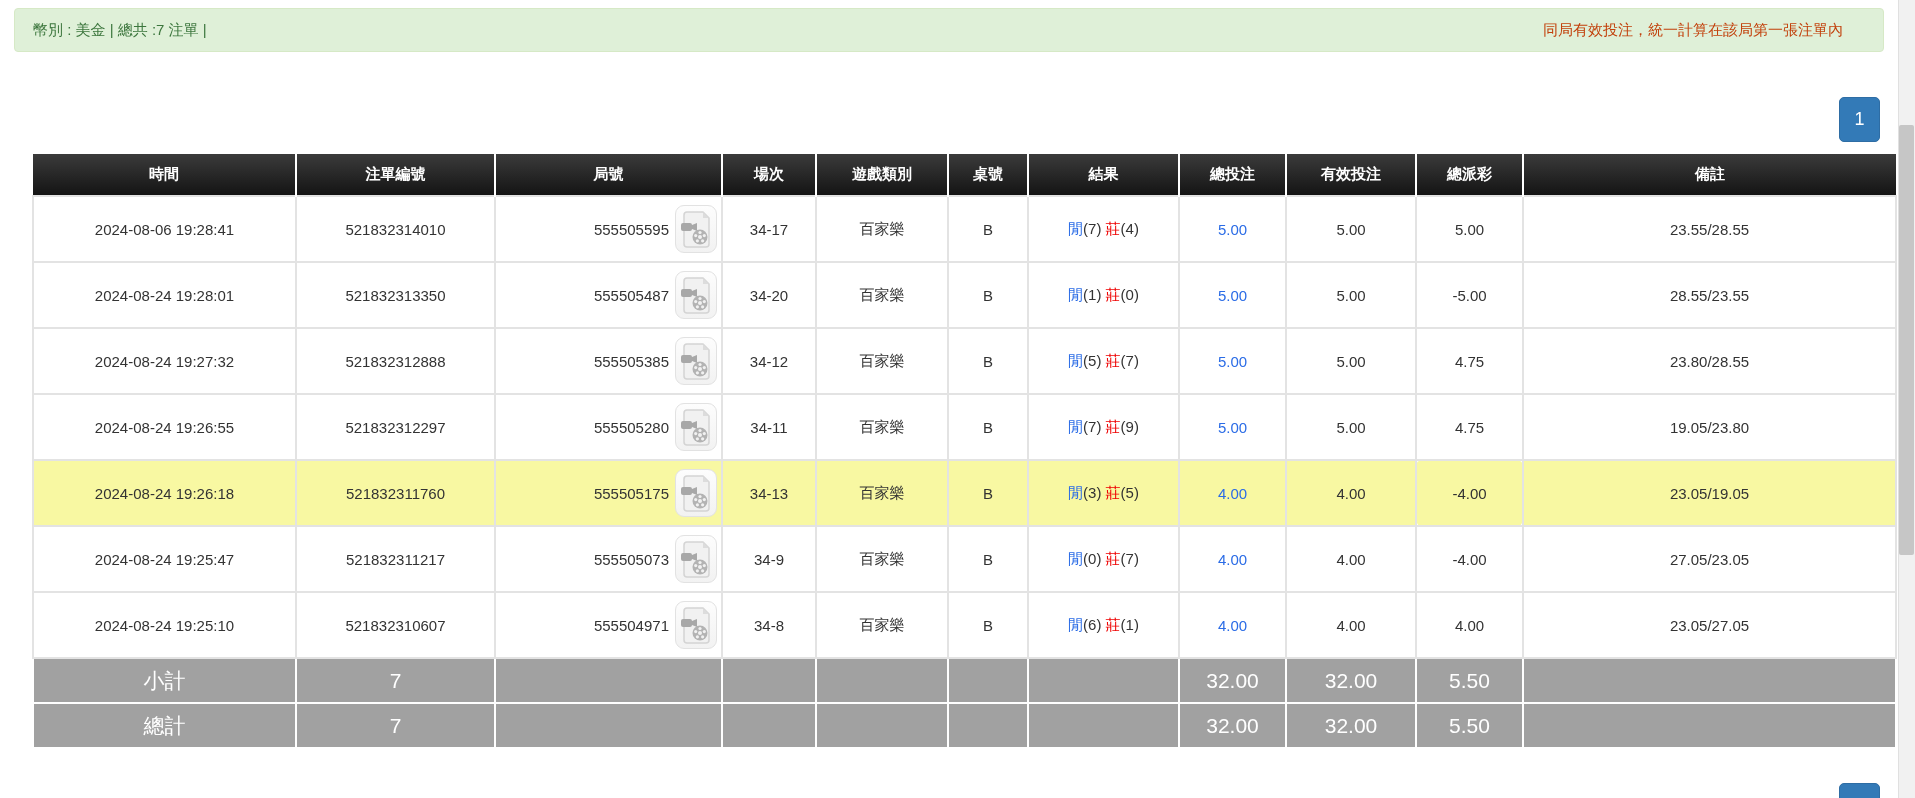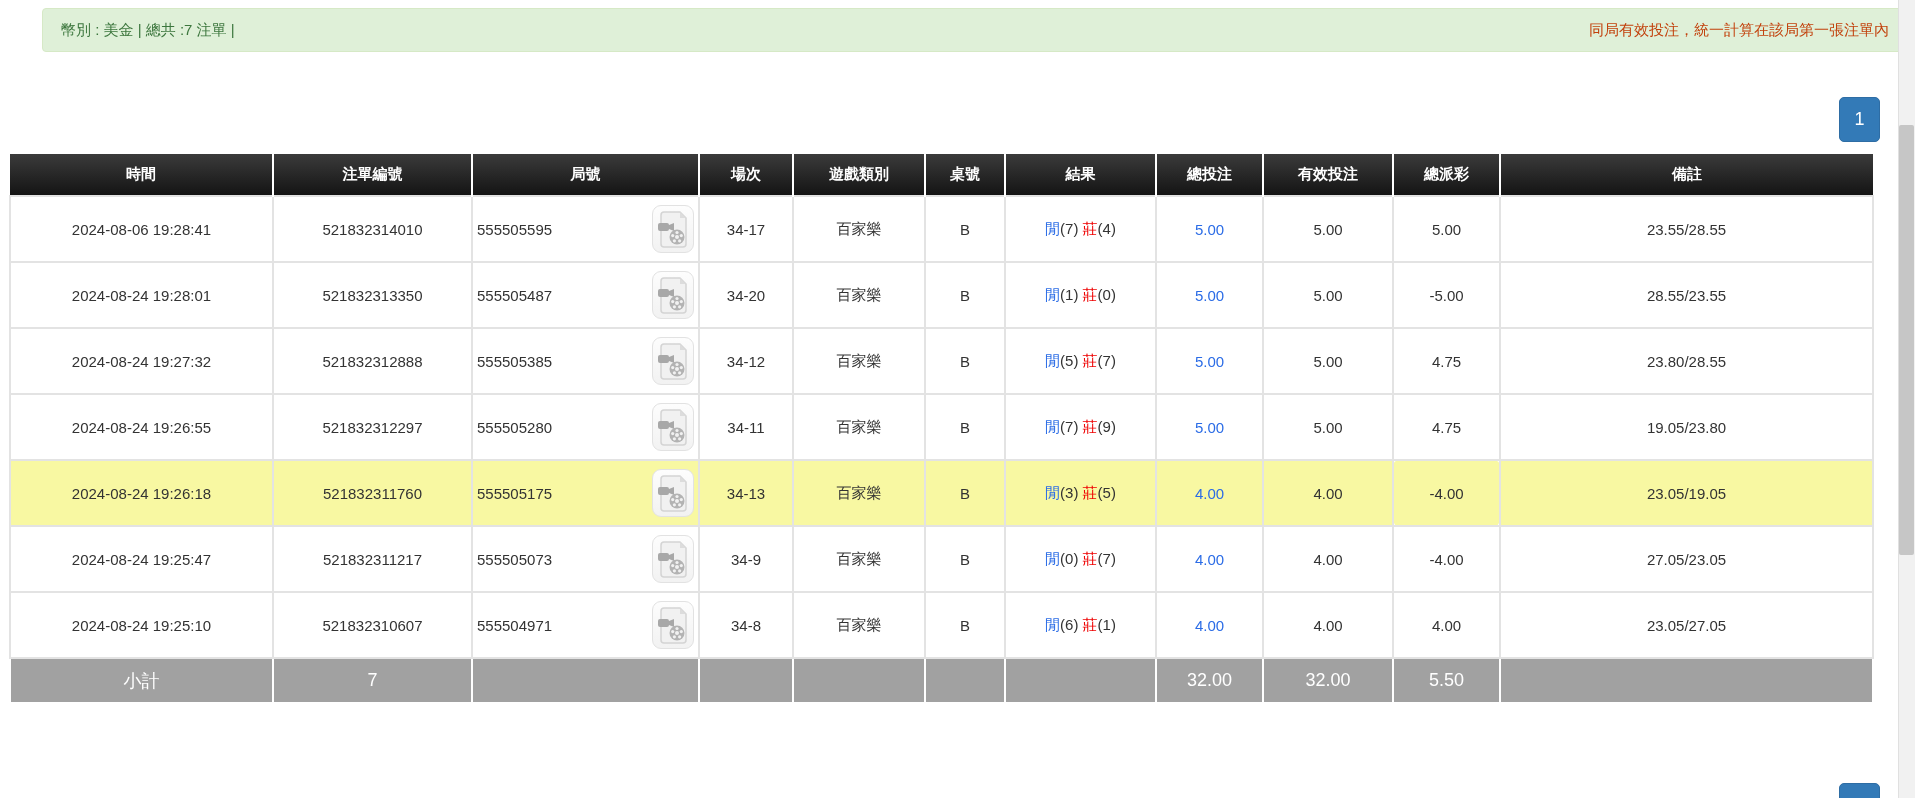--- a/index.html
+++ b/index.html
@@ -9,64 +9,63 @@
     background:#ffffff;
     font-family:"Liberation Sans","DejaVu Sans",sans-serif;
     font-size:15px; color:#333;
   }
 
   
   .banner {
     position:absolute; left:14px; top:8px; width:1870px; height:44px;
     background:#dff0d8; border:1px solid #d6e9c6; border-radius:4px;
     display:flex; align-items:center; justify-content:space-between;
-    padding:0 22px 0 18px;
-    margin-left:28px;
+    padding:0 40px 0 18px;
   }
   .banner .left-text  { color:#3c763d; }
   .banner .right-text { color:#c2410c; }
 
   
   .page-btn {
     position:absolute; width:41px; height:45px;
     background:#337ab7; border:1px solid #2e6da4; border-radius:5px;
     color:#fff; font-size:18px;
     display:flex; align-items:center; justify-content:center;
     cursor:pointer;
   }
   #pg-top    { top:97px;  left:1839px; }
   #pg-bottom { top:783px; left:1839px; }
 
   
   table.grid {
-    position:absolute; left:9px; top:154px; width:1863px;
+    position:absolute; left:32px; top:154px; width:1863px;
     border-collapse:collapse; table-layout:fixed; font-size:15px;
   }
   .grid thead th {
     background:linear-gradient(#3b3b3b,#141414);
     color:#fff; font-weight:bold; height:42px;
     border-left:2px solid #fff; text-align:center; padding:0;
   }
   .grid thead th:first-child { border-left:none; }
   .grid tbody td {
     background:#fff; height:66px; text-align:center;
     border:2px solid #e3e3e3; color:#333; padding:0 4px;
   }
   .grid tbody tr.hl td { background:#f8f8a2;margin-top:32px; }
   .grid tr.sumrow td {
     background:#a1a1a1; color:#fff; height:45px;
-    border:2px solid #fff; text-align:center; font-size:18px;
+    border:2px solid #fff; text-align:center; font-size:21px;
   }
   .blue { color:#2b6ce6; }
   .neg  { color:#ee0000;border-radius:6px; }
   .res-p { color:#2b6ce6; }
   .res-b { color:#ee0000; }
   .res-n { color:#333; }
 
-  .round-cell { display:flex; align-items:center; justify-content:space-between; gap:6px; }
+  .round-cell { display:flex; align-items:center; justify-content:flex-end; gap:6px; }
   .video-btn {
     display:inline-flex; align-items:center; justify-content:center;
     width:42px; height:48px; border:1px solid #e2e2e2; border-radius:9px;
     background:linear-gradient(#fdfdfd,#f2f2f2); cursor:pointer; padding:0;
   }
 
   
   .scrollbar-track {
     position:absolute; right:0; top:0; width:17px; height:798px;
     background:#f1f1f1; border-left:1px solid #e0e0e0;
@@ -369,20 +368,33 @@
       <td></td>
         <td></td>
       <td></td>
         <td></td>
       <td></td>
       <td>32.00</td>
       <td>32.00</td>
       <td>5.50</td>
       <td></td>
     </tr>
+    <tr class="sumrow">
+      <td>總計</td>
+      <td>7</td>
+      <td></td>
+        <td></td>
+      <td></td>
+        <td></td>
+      <td></td>
+      <td>32.00</td>
+      <td>32.00</td>
+      <td>5.50</td>
+      <td></td>
+    </tr>
   </tbody>
 </table>
 
 <div class="page-btn" id="pg-bottom">1</div>
 
 <div class="scrollbar-track">
   <div class="scrollbar-thumb"></div>
 </div>
 
 </body></html>

